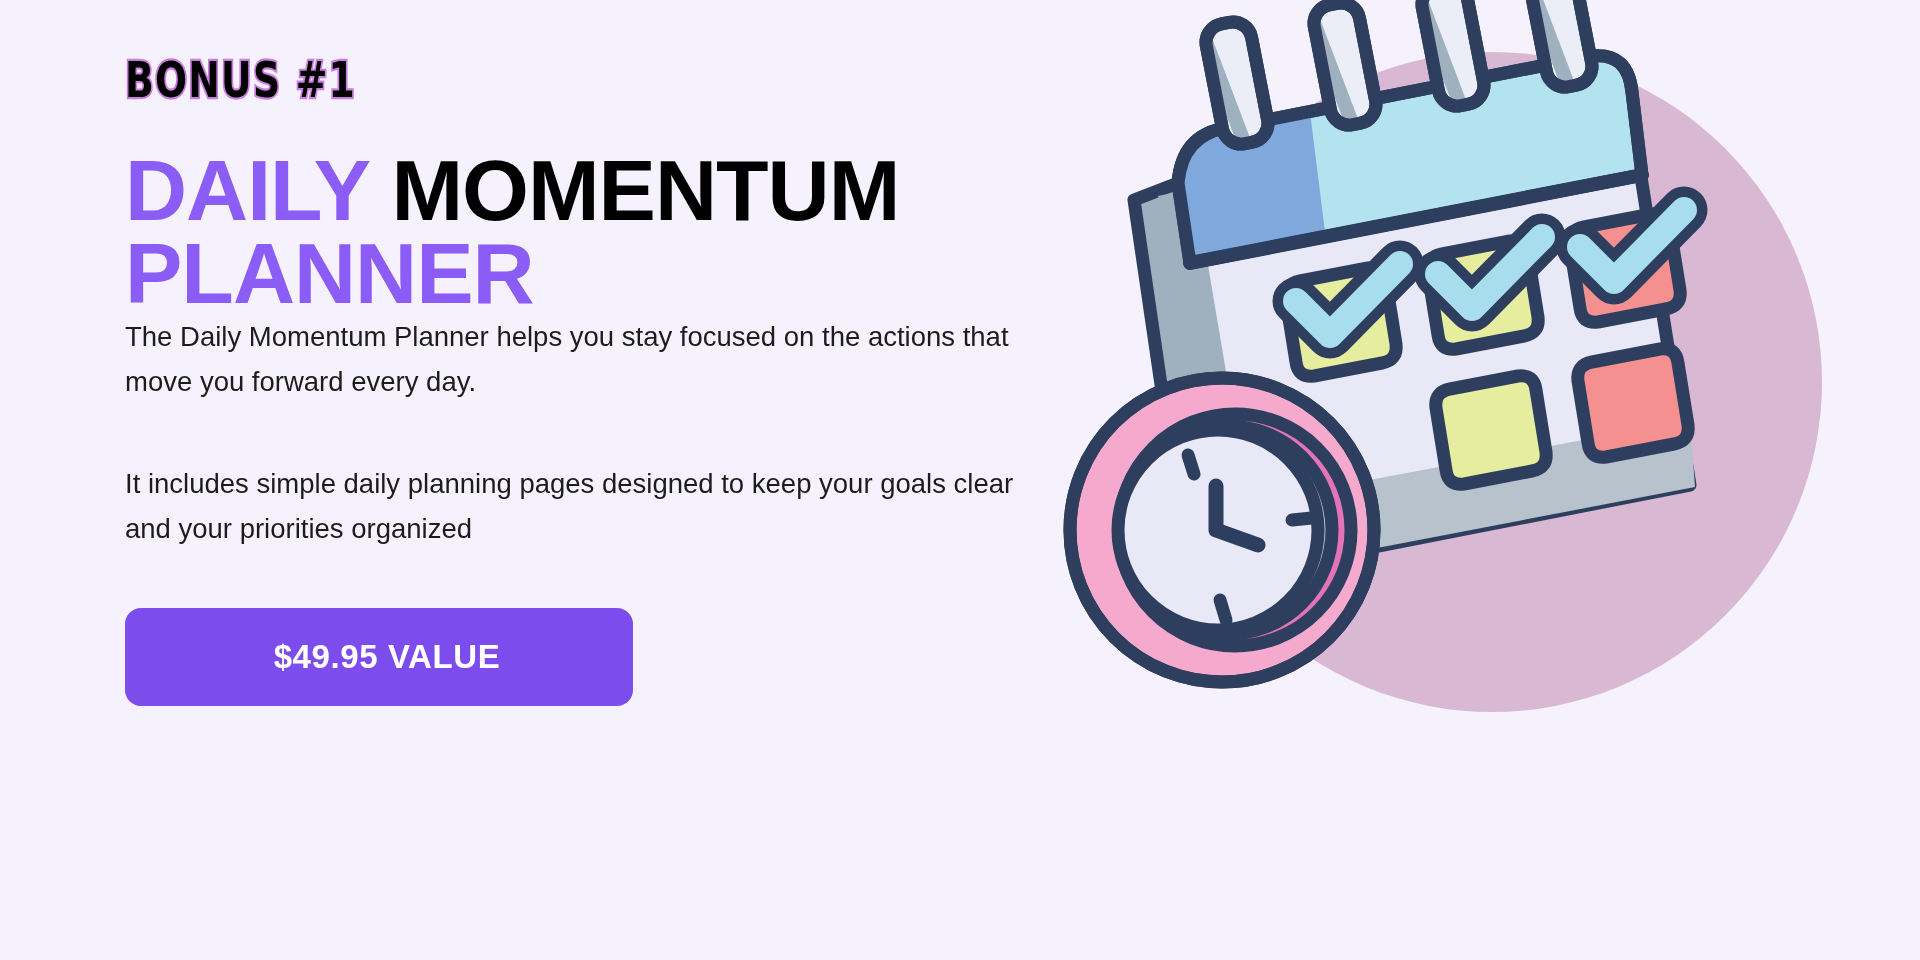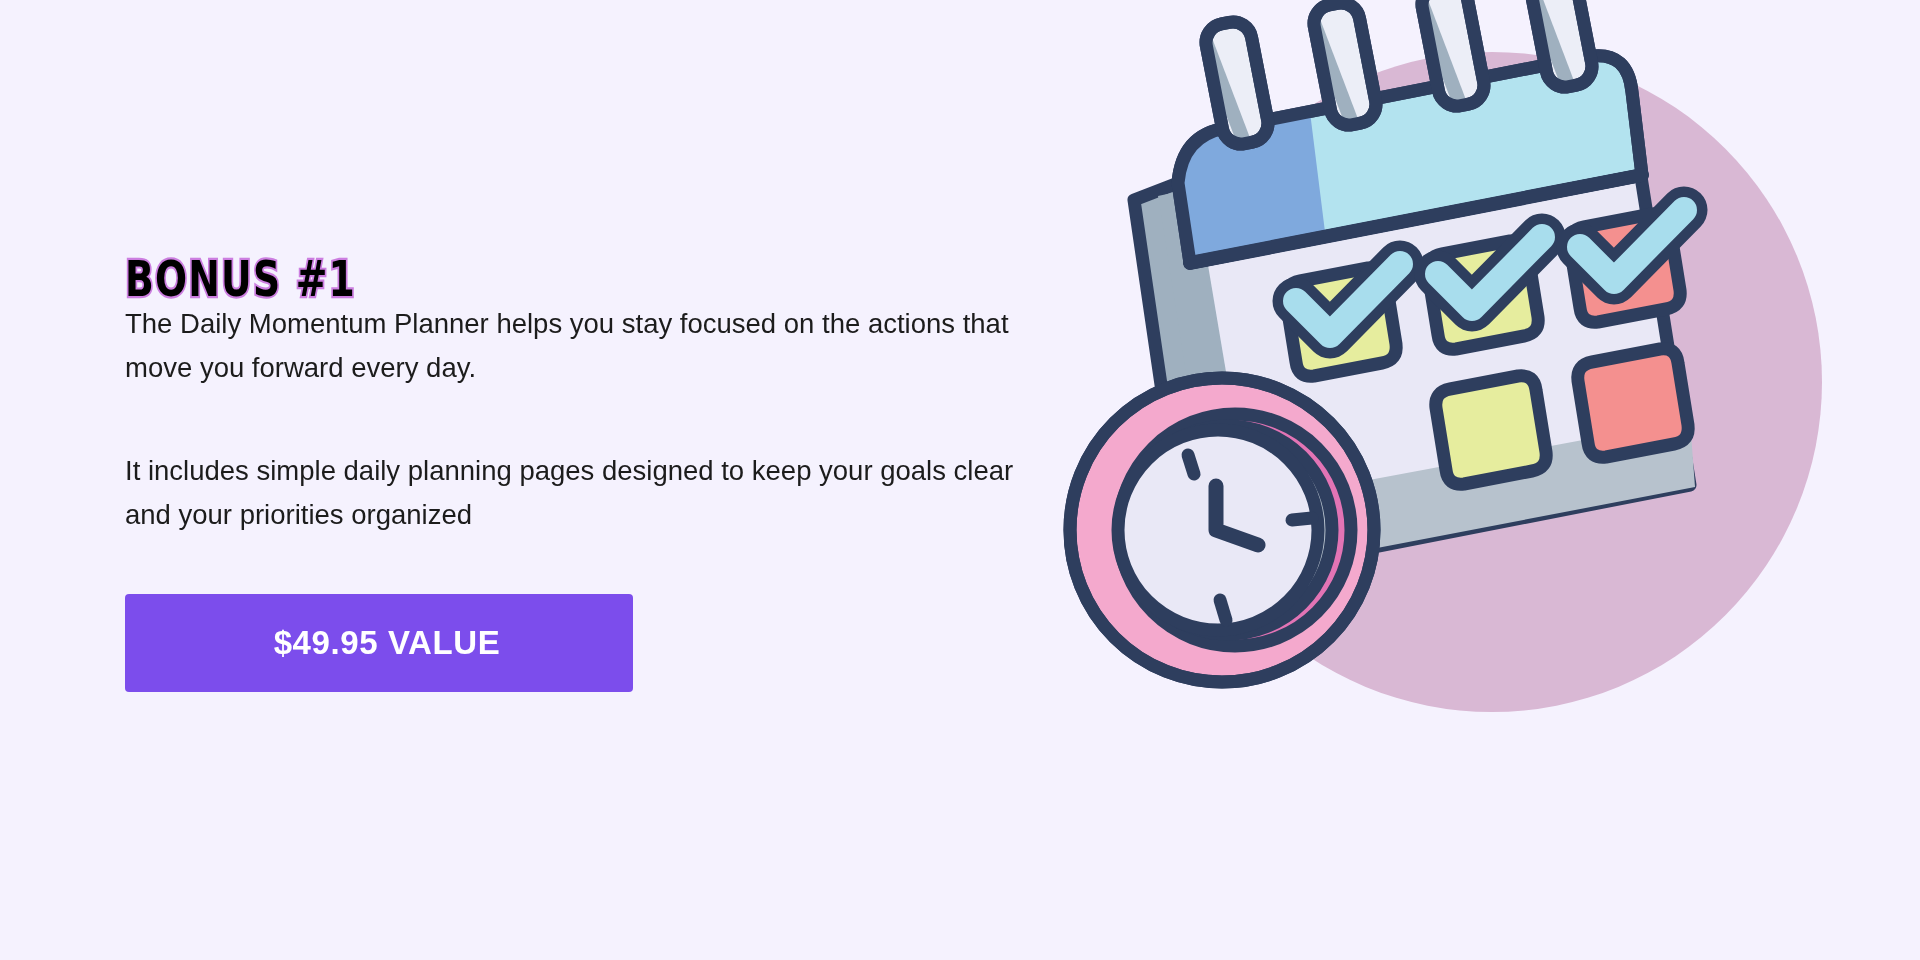--- a/index.html
+++ b/index.html
@@ -6,21 +6,21 @@
   html,body { width:1920px; height:960px; }
   body {
     background:#f5f2fe;
     font-family:"Liberation Sans", sans-serif;
     overflow:hidden;
     position:relative;
   }
   .banner {
     width:1920px; height:692px;
     display:flex;
-    align-items:flex-end;
+    align-items:center;
     position:relative;
   }
 
   
   .left-col {
     width:1030px;
     padding:52px 0 0 125px;
     position:relative;
     z-index:2;
   }
@@ -65,21 +65,21 @@
     margin-top:56px;
     display:inline-flex;
     align-items:center;
     justify-content:center;
     background:#7c4dec;
     color:#ffffff;
     font-size:33px;
     font-weight:700;
     letter-spacing:0.6px;
     border:none;
-    border-radius:4px;
+    border-radius:16px;
     width:508px;
     height:98px;
     cursor:pointer;
     font-family:"Liberation Sans", sans-serif;
     padding-left:16px;
   }
 
   
   .right-col {
     position:absolute;
@@ -91,20 +91,21 @@
 </style>
 </head>
 <body>
 
 <div class="banner">
 
   <div class="left-col">
 
     <div class="eyebrow">BONUS #1</div>
 
+    <h1 class="headline"><span class="accent">DAILY </span><span>MOMENTUM</span><br><span class="accent">PLANNER</span></h1>
 
     <p class="para para-1">The Daily Momentum Planner helps you stay focused on the actions that move you forward every day.</p>
 
     <p class="para para-2">It includes simple daily planning pages designed to keep your goals clear and your priorities organized</p>
 
     <button class="value-btn">$49.95 VALUE</button>
   </div>
 
   <div class="right-col">
     <svg class="illus" viewBox="0 0 890 960" xmlns="http://www.w3.org/2000/svg">

